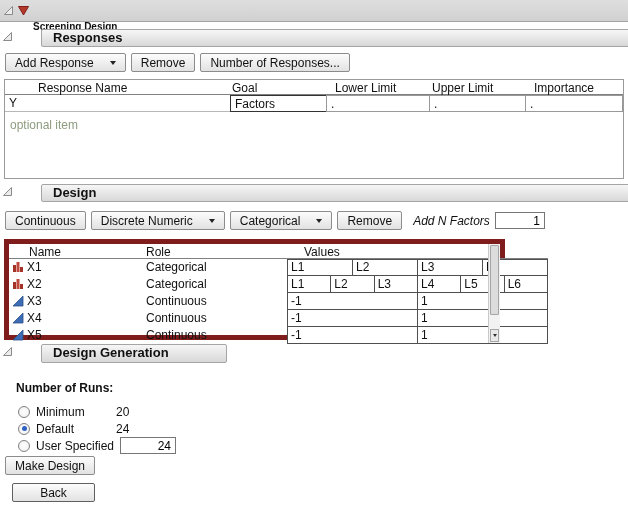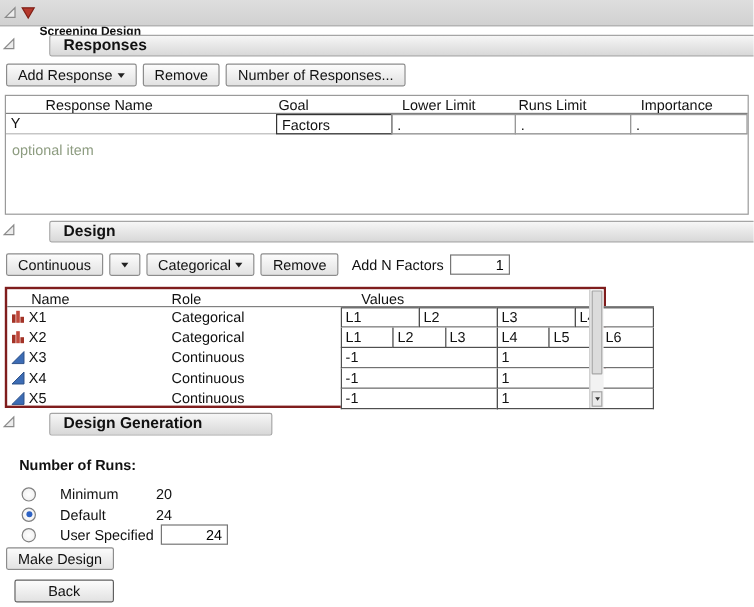--- a/index.html
+++ b/index.html
@@ -13,21 +13,21 @@
   .redtri { position:absolute; left:17px; top:5px; width:13px; height:12px; line-height:0; }
 
   .obar { position:absolute; height:18px; background:linear-gradient(#f6f6f6,#d8d8d8);
           border:1px solid #a5a5a5; border-radius:2px; line-height:16px; padding-left:11px;
           font-weight:bold; font-size:13px;margin-left:28px; }
   .bar-responses { left:13px; top:29px; width:611px; }
   .bar-factors   { left:13px; top:184px; width:611px; }
   .bar-design    { left:13px; top:344px; width:186px; height:19px; }
 
   .btnrow { position:absolute; display:flex; gap:5px; align-items:center; }
-  .btn { display:inline-flex; align-items:center; justify-content:center; gap:4px;
+  .btn { display:inline-flex; align-items:center; justify-content:center; gap:16px;
          background:linear-gradient(#fcfcfc,#e2e2e2); border:1px solid #8c8c8c; border-radius:2px;
          height:19px; padding:0 9px; font-family:"Liberation Sans",sans-serif; font-size:12px;
          color:#111; cursor:default; white-space:nowrap; }
   .dda { width:0; height:0; border-left:3.5px solid transparent; border-right:3.5px solid transparent;
          border-top:4px solid #222; margin-top:1px; }
 
   .rtable { position:absolute; left:4px; top:79px; width:620px; height:100px;
             border:1px solid #9a9a9a; background:#fff; }
   .rhead { position:absolute; left:0; top:0; width:618px; height:15px; border-bottom:1px solid #808080; }
   .rh { position:absolute; top:1px; }
@@ -35,21 +35,21 @@
   .rc { position:absolute; top:0; height:17px; line-height:15px; padding:1px 0 0 4px; }
   .rc-name { left:0; width:225px; }
   .rc-goal { left:225px; width:97px; border:1px solid #333; }
   .rc-lim  { border:1px solid #999; }
   .rc-l1 { left:321px; width:104px; }
   .rc-l2 { left:424px; width:97px; }
   .rc-l3 { left:520px; width:98px; }
   .optional { position:absolute; left:5px; top:38px; color:#8d9c80; }
 
   .ftable { position:absolute; left:4px; top:239px; width:501px; height:101px;
-            border:2px solid #7f1d1d; background:#fff; }
+            border:5px solid #7f1d1d; background:#fff; }
   .fhead { position:absolute; left:0; top:0; width:539px; height:15px; border-bottom:1px solid #808080; }
   .fh { position:absolute; top:1px; }
   .fbody { position:absolute; left:0; top:15px; width:539px; }
   .frow { position:relative; height:17px; }
   .ficon { position:absolute; left:3px; top:2px; width:12px; height:12px; line-height:0; }
   .fname { position:absolute; left:18px; top:0; line-height:17px; width:80px; }
   .frole { position:absolute; left:137px; top:0; line-height:17px; width:130px; }
   .fvals { position:absolute; left:278px; top:0; width:261px; height:17px; display:flex; }
   .vcell { flex:1 1 0; border:1px solid #4f4f4f; margin-left:-1px; line-height:15px; padding-left:3px;
            background:#fff; overflow:hidden; }
@@ -57,33 +57,33 @@
   .frow + .frow .vcell { border-top:none; line-height:16px; }
 
   .sb { position:absolute; top:0; right:0; width:12px; height:99px; background:#f2f2f2; border-left:1px solid #c9c9c9; }
   .sb-thumb { position:absolute; left:1px; top:1px; width:9px; height:70px; background:#dcdcdc;
               border:1px solid #a5a5a5; border-radius:1px; }
   .sb-down { position:absolute; left:1px; bottom:1px; width:9px; height:13px; background:#e9e9e9;
              border:1px solid #a5a5a5; display:flex; align-items:center; justify-content:center; }
   .sb-arrow { width:0; height:0; border-left:2.5px solid transparent; border-right:2.5px solid transparent;
               border-top:3.5px solid #333; }
 
-  .addn-label { margin-left:6px; white-space:nowrap; }
+  .addn-label { margin-left:6px; white-space:nowrap;font-style:italic; }
   .numinput { height:17px; border:1px solid #767676; font-family:"Liberation Sans",sans-serif;
               font-size:12px; text-align:right; padding-right:4px; background:#fff; }
   .addn-input { width:50px; }
   .user-input { width:56px; margin-left:4px; }
 
   .runs-label { position:absolute; left:16px; top:381px; font-weight:bold; }
   .optrow { position:absolute; left:18px; height:15px; display:flex; align-items:center; }
   .radio { width:12px; height:12px; border:1px solid #808080; border-radius:50%;
            background:radial-gradient(#ffffff,#ededed); position:relative; flex:0 0 12px; }
   .radio.sel::after { content:""; position:absolute; left:2.5px; top:2.5px; width:5px; height:5px;
                       border-radius:50%; background:#2d62c4; }
-  .optlabel { margin-left:20px; width:80px; }
+  .optlabel { margin-left:6px; width:80px; }
 
   .make { position:absolute; left:5px; top:456px; }
   .backbtn { position:absolute; left:12px; top:483px; width:83px; border-color:#606060; }
 </style>
 </head>
 <body>
 
 <div>
 
   <div class="titlebar"></div>
@@ -119,21 +119,21 @@
     <button class="btn">
       <span>Number of Responses...</span>
     </button>
   </div>
 
   <div class="rtable">
     <div class="rhead">
       <span class="rh" style="left:33px;">Response Name</span>
       <span class="rh" style="left:227px;">Goal</span>
       <span class="rh" style="left:330px;">Lower Limit</span>
-      <span class="rh" style="left:427px;">Runs Limit</span>
+      <span class="rh" style="left:427px;">Upper Limit</span>
       <span class="rh" style="left:529px;">Importance</span>
     </div>
     <div class="rrow">
       <div class="rc rc-name">Y</div>
       <div class="rc rc-goal">Factors</div>
       <div class="rc rc-lim rc-l1">.</div>
       <div class="rc rc-lim rc-l2">.</div>
       <div class="rc rc-lim rc-l3">.</div>
     </div>
     <div class="optional">optional item</div>
@@ -146,20 +146,21 @@
   </span>
   <div class="obar bar-factors">
     <span>Design</span>
   </div>
 
   <div class="btnrow" style="left:5px; top:211px;">
     <button class="btn">
       <span>Continuous</span>
     </button>
     <button class="btn">
+      <span>Discrete Numeric</span>
       <span class="dda"></span>
     </button>
     <button class="btn">
       <span>Categorical</span>
       <span class="dda"></span>
     </button>
     <button class="btn">
       <span>Remove</span>
     </button>
     <span class="addn-label">Add N Factors</span>

